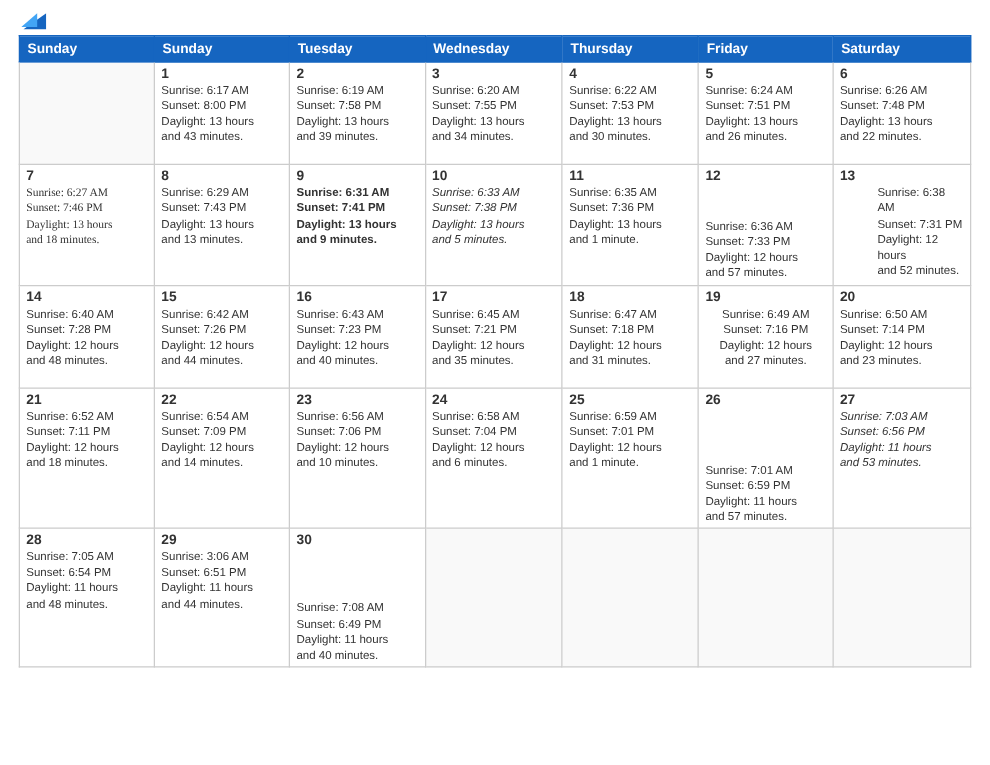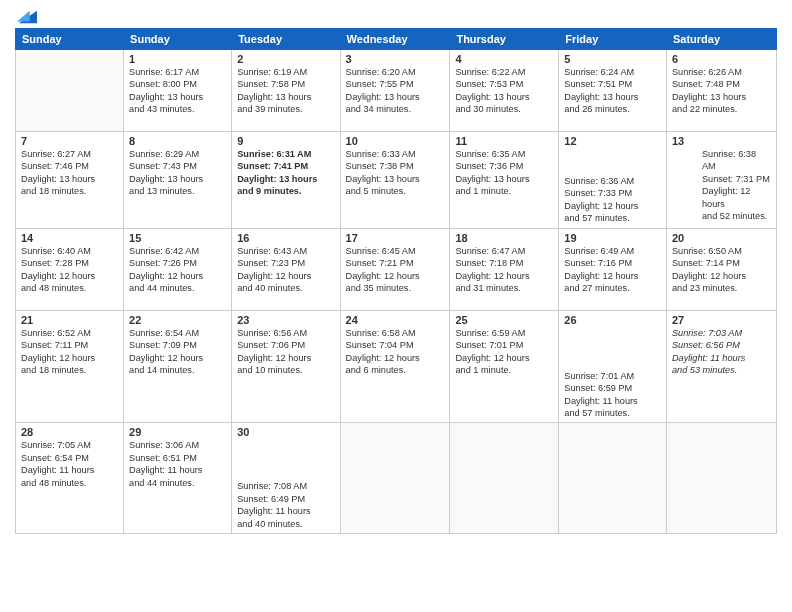--- a/index.html
+++ b/index.html
@@ -155,42 +155,42 @@
             <div class="day-number">6</div>
             <div class="day-info" style="white-space: pre-line;">Sunrise: 6:26 AM
 Sunset: 7:48 PM
 Daylight: 13 hours
 and 22 minutes.</div>
           </td>
         </tr>
         <tr>
           <td>
             <div class="day-number">7</div>
-            <div class="day-info" style="white-space: pre-line;">Sunrise: 6:27 AM
+            <div class="day-info" style="white-space: pre-line; font-family: Liberation Serif, serif;">Sunrise: 6:27 AM
 Sunset: 7:46 PM
 Daylight: 13 hours
 and 18 minutes.</div>
           </td>
           <td>
             <div class="day-number">8</div>
             <div class="day-info" style="white-space: pre-line;">Sunrise: 6:29 AM
 Sunset: 7:43 PM
 Daylight: 13 hours
 and 13 minutes.</div>
           </td>
           <td>
             <div class="day-number">9</div>
             <div class="day-info" style="white-space: pre-line; font-weight: bold;">Sunrise: 6:31 AM
 Sunset: 7:41 PM
 Daylight: 13 hours
 and 9 minutes.</div>
           </td>
           <td>
             <div class="day-number">10</div>
-            <div class="day-info" style="white-space: pre-line;">Sunrise: 6:33 AM
+            <div class="day-info" style="white-space: pre-line; font-style: italic;">Sunrise: 6:33 AM
 Sunset: 7:38 PM
 Daylight: 13 hours
 and 5 minutes.</div>
           </td>
           <td>
             <div class="day-number">11</div>
             <div class="day-info" style="white-space: pre-line;">Sunrise: 6:35 AM
 Sunset: 7:36 PM
 Daylight: 13 hours
 and 1 minute.</div>
@@ -241,21 +241,21 @@
           </td>
           <td>
             <div class="day-number">18</div>
             <div class="day-info" style="white-space: pre-line;">Sunrise: 6:47 AM
 Sunset: 7:18 PM
 Daylight: 12 hours
 and 31 minutes.</div>
           </td>
           <td>
             <div class="day-number">19</div>
-            <div class="day-info" style="white-space: pre-line;">Sunrise: 6:49 AM
+            <div class="day-info" style="white-space: pre-line; text-align: center;">Sunrise: 6:49 AM
 Sunset: 7:16 PM
 Daylight: 12 hours
 and 27 minutes.</div>
           </td>
           <td>
             <div class="day-number">20</div>
             <div class="day-info" style="white-space: pre-line;">Sunrise: 6:50 AM
 Sunset: 7:14 PM
 Daylight: 12 hours
 and 23 minutes.</div>

